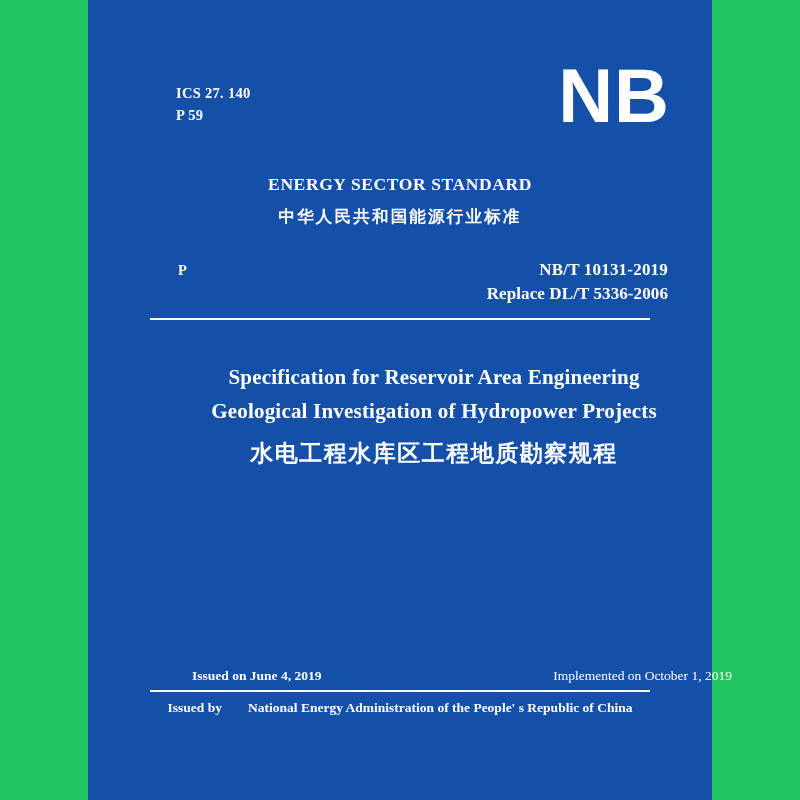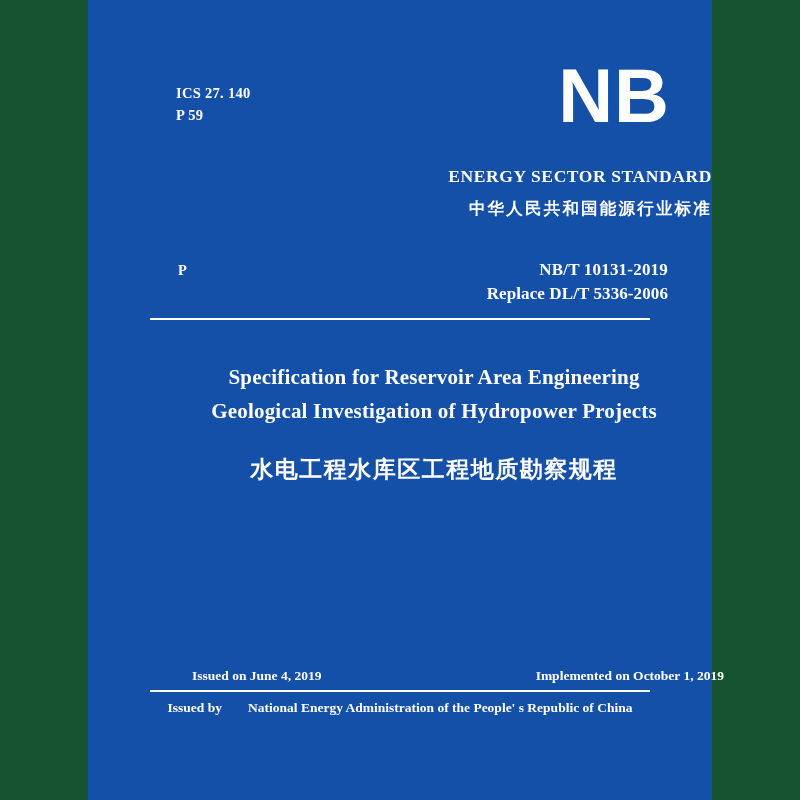--- a/index.html
+++ b/index.html
@@ -9,21 +9,21 @@
     height: 800px;
     background: #ffffff;
   }
   body {
     font-family: "Liberation Serif", serif;
   }
   .page {
     position: relative;
     width: 800px;
     height: 800px;
-    background: #14532d;
+    background: #22c55e;
     overflow: hidden;
   }
   .cover {
     position: absolute;
     left: 88px;
     top: 0px;
     width: 624px;
     height: 800px;
     background: #1550a8;
     color: #ffffff;
@@ -48,23 +48,23 @@
     font-size: 76px;
     font-weight: bold;
     letter-spacing: 1px;
     line-height: 1;
     color: #ffffff;
   }
 
   .title-block {
     position: absolute;
     left: 0;
-    top: 164px;
-    width: 624px;
-    text-align: right;
+    top: 172px;
+    width: 624px;
+    text-align: center;
   }
   .std-line1, .std-line2 {
     font-size: 17.5px;
     font-weight: bold;
     letter-spacing: 0.6px;
     line-height: 1.45;
   }
   .std-cn {
     margin-top: 9px;
     font-size: 16.5px;
@@ -127,21 +127,21 @@
     width: 692px;
     text-align: center;
   }
   .mt-en {
     font-size: 21px;
     font-weight: bold;
     line-height: 1.62;
     letter-spacing: 0.2px;
   }
   .mt-cn {
-    margin-top: 26px;
+    margin-top: 10px;
     font-size: 23px;
     font-weight: bold;
     letter-spacing: 1.5px;
   }
 
   .dates {
     position: absolute;
     left: 0;
     top: 668px;
     width: 702px;
@@ -149,24 +149,24 @@
   }
   .date-issued {
     position: absolute;
     left: 104px;
     top: 0;
     font-size: 13.5px;
     font-weight: bold;
   }
   .date-impl {
     position: absolute;
-    right: 66px;
+    right: 58px;
     top: 0;
     font-size: 13.5px;
-    font-weight: bold;
+    font-weight: normal;
   }
 
   .issuer {
     position: absolute;
     left: 0;
     top: 700px;
     width: 624px;
     text-align: center;
     font-size: 13.5px;
     font-weight: bold;

